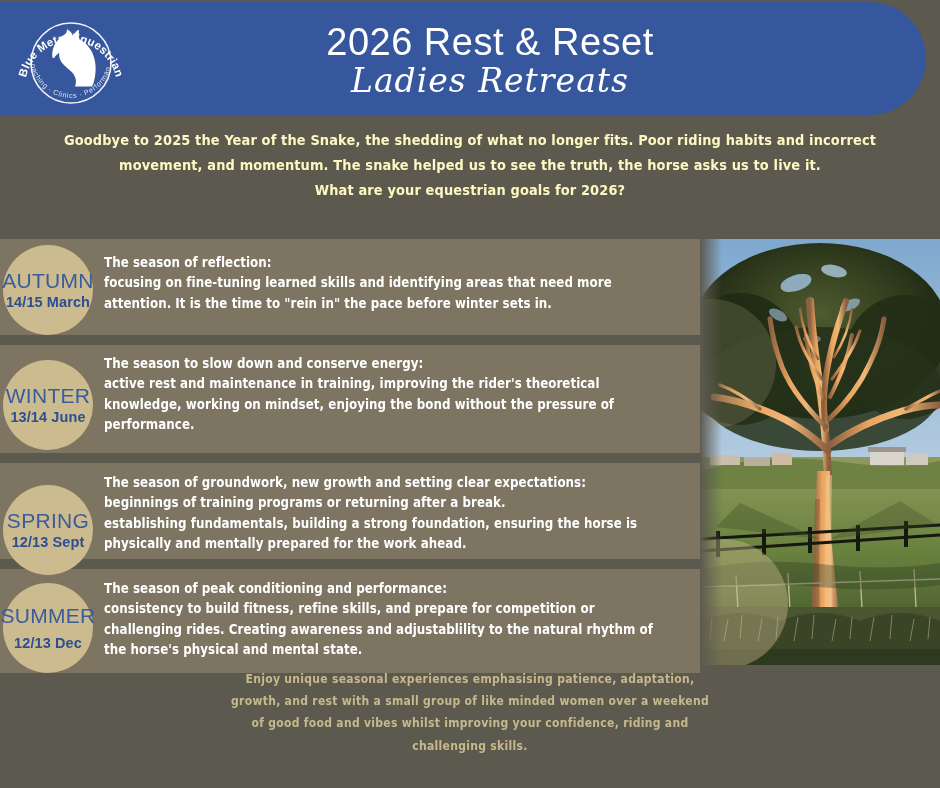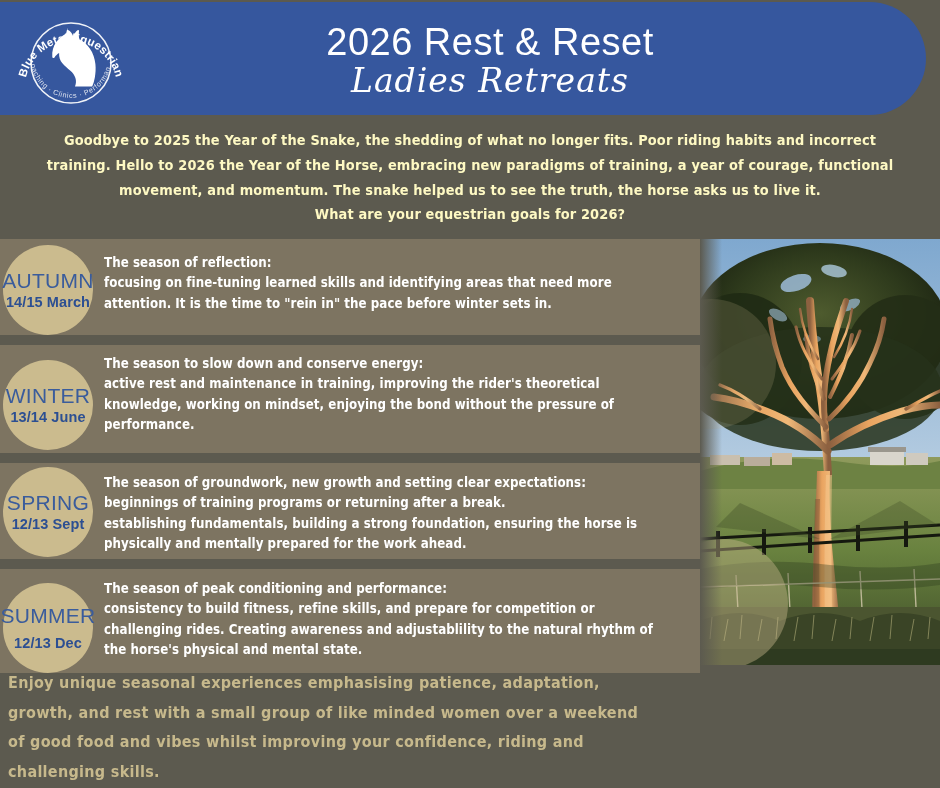--- a/index.html
+++ b/index.html
@@ -122,21 +122,21 @@
   }
   .row-text .l{display:block;white-space:nowrap;}
 
   .r-autumn{height:96px;}
   .r-winter{height:108px;}
   .r-spring{height:96px;}
   .r-summer{height:104px;}
 
   .r-autumn .badge{top:6px;}
   .r-winter .badge{top:15px;}
-  .r-spring .badge{top:4px;}
+  .r-spring .badge{top:22px;}
   .r-summer .badge{top:14px;gap:6px;}
 
   .r-autumn .row-text{padding-top:14px;}
   .r-winter .row-text{padding-top:9px;}
   .r-spring .row-text{padding-top:10px;}
   .r-summer .row-text{padding-top:10px;}
 
   
   .photo{
     position:absolute;left:700px;top:239px;
@@ -160,23 +160,23 @@
   .photo-left-fade{
     position:absolute;left:0;top:0;width:22px;height:426px;
     background:linear-gradient(90deg,#5c5a4f 0%, rgba(92,90,79,0.0) 100%);
     z-index:5;
   }
 
   
   .footer{
     position:absolute;left:8px;top:668px;
     width:924px;
-    text-align:left;
+    text-align:center;
     color:#c7b98c;
-    font-size:16px;
+    font-size:12px;
     font-weight:bold;
     line-height:1.85;
     letter-spacing:0.3px;
     font-family:"DejaVu Sans Condensed","Liberation Sans", sans-serif;
     font-stretch:condensed;
   }
   .footer .l{display:block;}
 </style>
 </head>
 <body>
@@ -214,21 +214,20 @@
     </div>
 
     <div class="title-wrap">
       <div class="title-main">2026 Rest &amp; Reset</div>
       <div class="title-sub">Ladies Retreats</div>
     </div>
   </div>
 
   <div class="intro">
     <span class="l">Goodbye to 2025 the Year of the Snake, the shedding of what no longer fits. Poor riding habits and incorrect</span>
-    <span class="l">training. Hello to 2026 the Year of the Horse, embracing new paradigms of training, a year of courage, functional</span>
     <span class="l">movement, and momentum. The snake helped us to see the truth, the horse asks us to live it.</span>
     <span class="l">What are your equestrian goals for 2026?</span>
   </div>
 
   <div class="rows">
 
     <div class="row r-autumn">
       <div class="badge">
         <span class="season">AUTUMN</span>
         <span class="dates">14/15 March</span>

